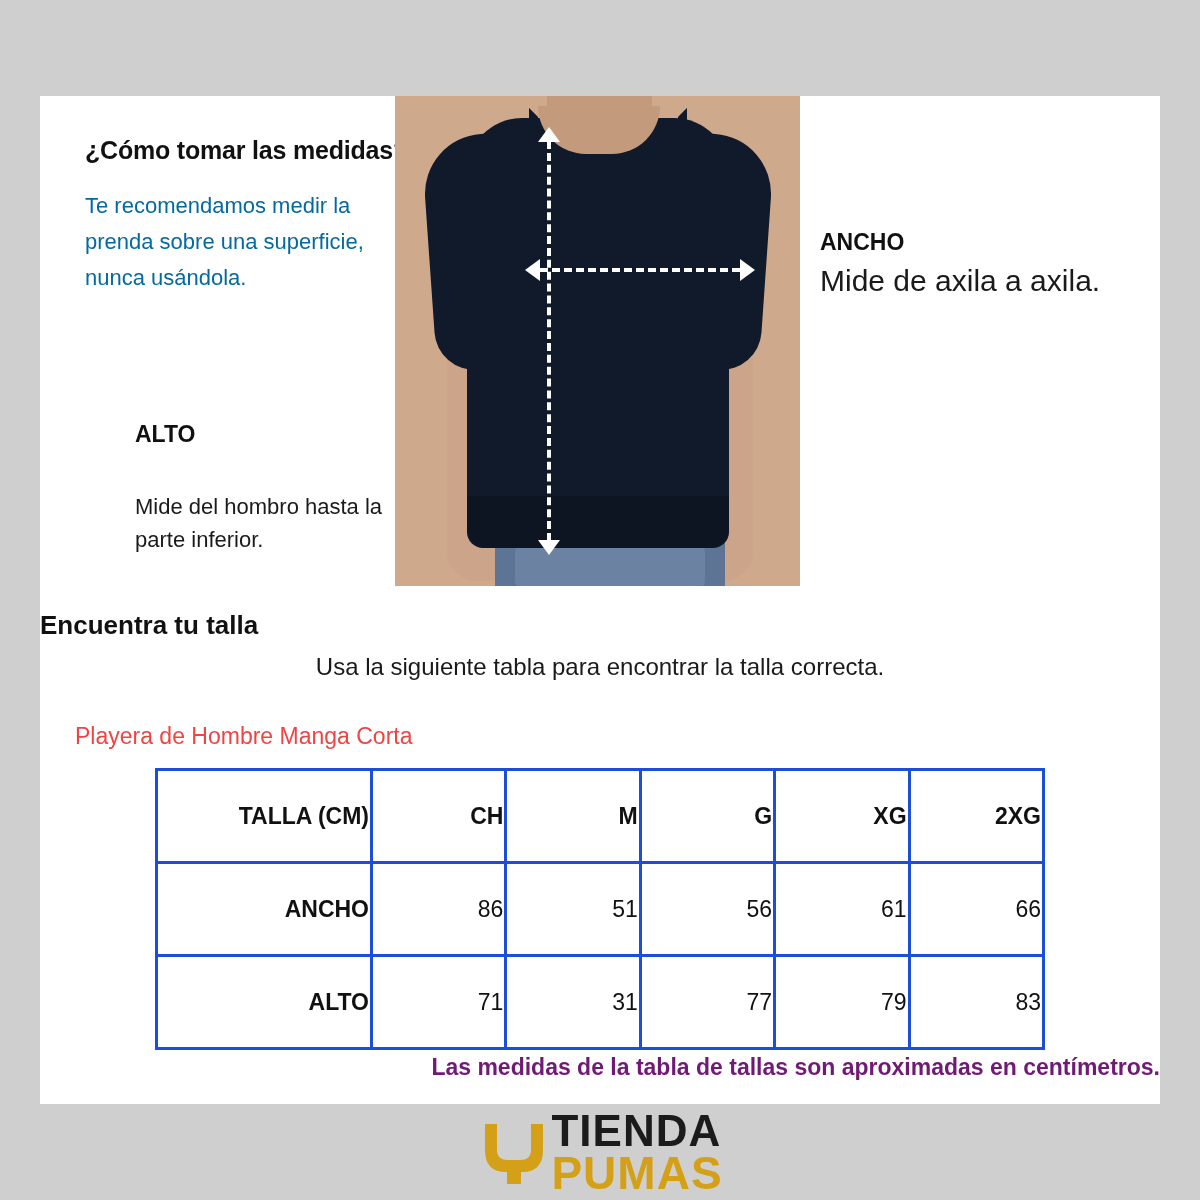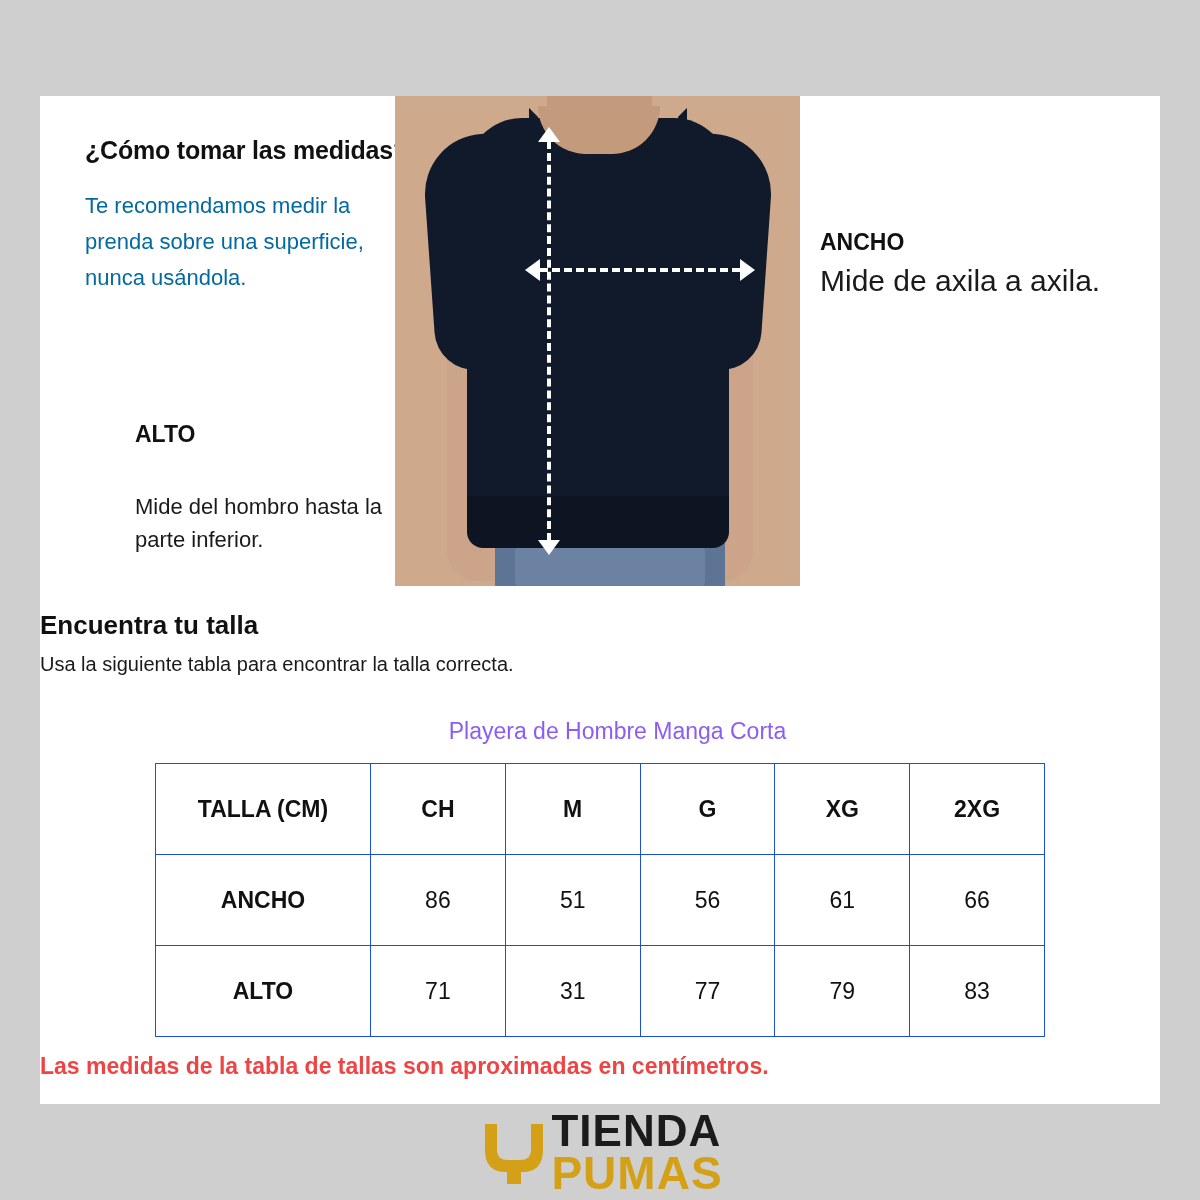--- a/index.html
+++ b/index.html
@@ -235,62 +235,62 @@
 
   
   .find-title {
     text-align: left;
     font-size: 26px;
     font-weight: bold;
     color: #111111;
     margin-top: 14px;
   }
   .find-sub {
-    text-align: left;
-    font-size: 20px;
+    text-align: center;
+    font-size: 24px;
     color: #1a1a1a;
     margin-top: 12px;
   }
   .table-caption {
-    text-align: center;
-    font-size: 23px;
-    color: #8b5cf6;
+    text-align: left;
+    font-size: 23px;
+    color: #ef4444;
     margin-top: 42px;
     margin-left: 35px;
   }
 
   
   table.size-table {
     border-collapse: collapse;
     margin: 18px auto 0 auto;
     width: 890px;
     table-layout: fixed;
   }
   table.size-table td {
-    border: 1px solid #1d4ed8;
+    border: 3px solid #1d4ed8;
     height: 88px;
-    text-align: center;
+    text-align: right;
     font-size: 23px;
     color: #111111;
   }
   table.size-table td.rowhead {
     font-weight: bold;
     font-size: 23px;
   }
   table.size-table td.colhead {
     font-weight: bold;
   }
   table.size-table col.first { width: 215px; }
 
   .footnote {
-    text-align: left;
-    font-size: 23px;
-    font-weight: bold;
-    color: #ef4444;
-    margin-top: 16px;
+    text-align: right;
+    font-size: 23px;
+    font-weight: bold;
+    color: #701a75;
+    margin-top: 4px;
   }
 
   
   .logo {
     position: absolute;
     left: 0;
     top: 1105px;
     width: 1200px;
     height: 95px;
     display: flex;

